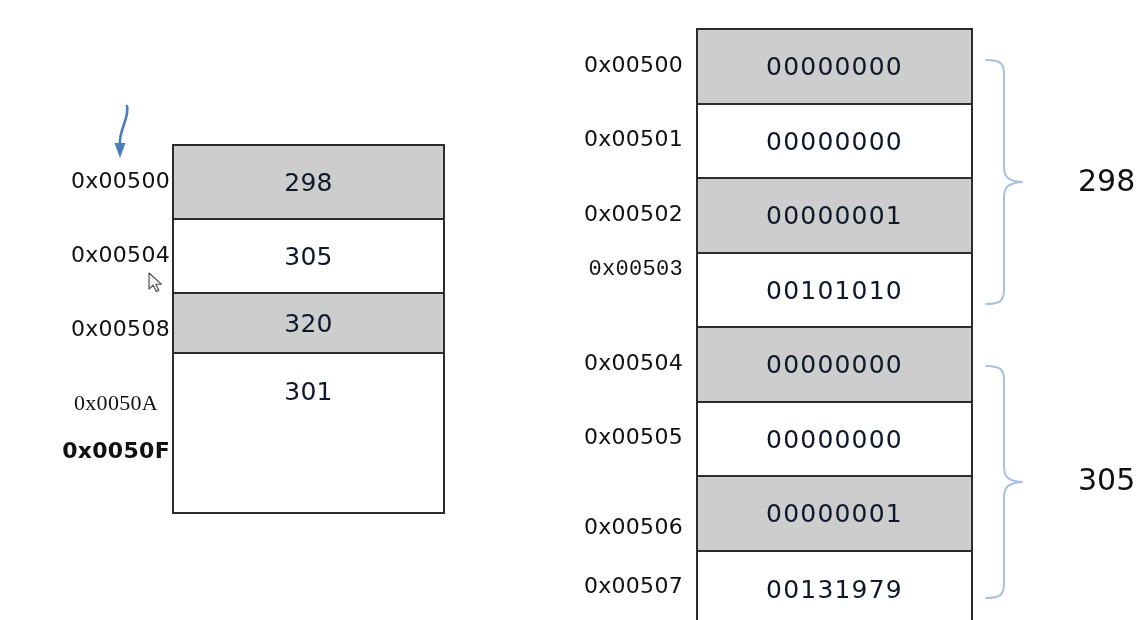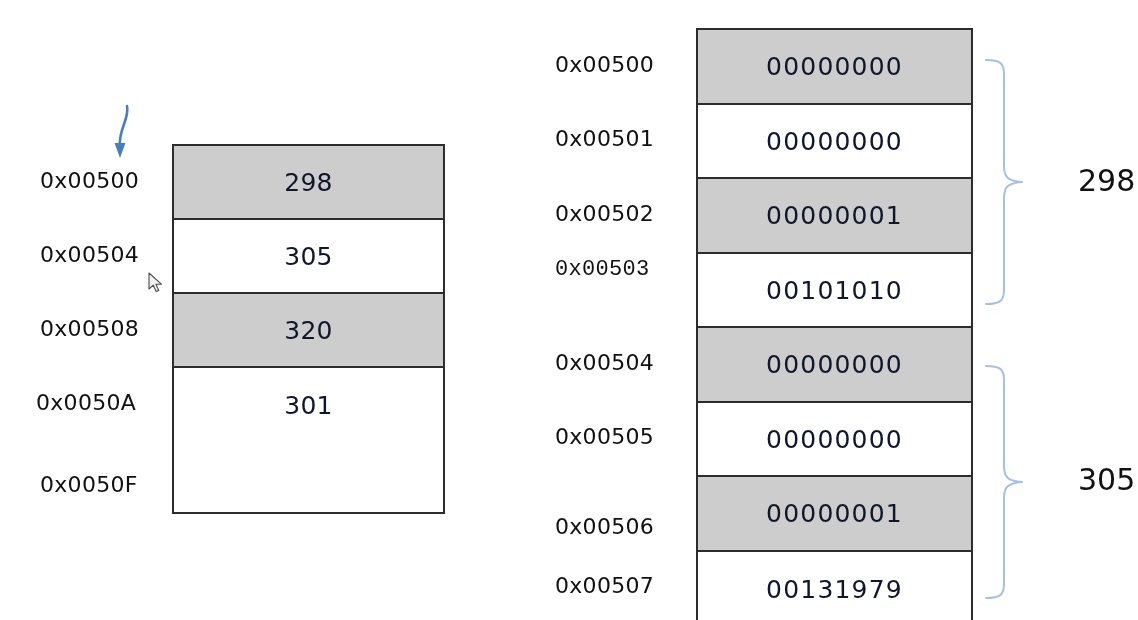--- a/index.html
+++ b/index.html
@@ -66,20 +66,21 @@
     font-size: 25px;
     letter-spacing: 1.2px;
   }
 
   
   .addr {
     position: absolute;
     font-family: "DejaVu Sans", sans-serif;
     font-size: 22px;
     color: #111111;
+    text-align: right;
     white-space: nowrap;
     line-height: 1;
     letter-spacing: 0.3px;
   }
 
   
   .brace-svg {
     position: absolute;
   }
   .brace-label {
@@ -105,31 +106,31 @@
 
 
   <svg class="arrow-svg" viewBox="0 0 60 62">
     <path d="M 27 2 C 30 14, 18 26, 20 42" fill="none" stroke="#4a7ebb" stroke-width="2.6" stroke-linecap="round"></path>
     <path d="M 20 54 L 14.5 39 L 25.5 39 Z" fill="#4a7ebb"></path>
   </svg>
 
   <div class="addr" style="left:40px; top:170px; width:130px;">0x00500</div>
   <div class="addr" style="left:40px; top:244px; width:130px;">0x00504</div>
   <div class="addr" style="left:40px; top:318px; width:130px;">0x00508</div>
-  <div class="addr" style="left:36px; top:392px; width:130px;">0x0050A</div>
-  <div class="addr" style="left:40px; top:474px; width:130px;">0x0050F</div>
+  <div class="addr" style="left:28px; top:392px; width:130px;font-family:Liberation Serif, serif;">0x0050A</div>
+  <div class="addr" style="left:40px; top:440px; width:130px;font-weight:bold;">0x0050F</div>
 
   <div class="mem-table" style="left:172px; top:144px; width:273px; height:370px;">
     <div class="mem-row shaded" style="height:74px;">
       <span class="mem-value">298</span>
     </div>
     <div class="mem-row plain" style="height:74px;">
       <span class="mem-value">305</span>
     </div>
-    <div class="mem-row shaded" style="height:74px;">
+    <div class="mem-row shaded" style="height:60px;">
       <span class="mem-value">320</span>
     </div>
     <div class="mem-row plain" style="height:74px;">
       <span class="mem-value">301</span>
     </div>
   </div>
 
   <svg class="cursor" style="left:148px; top:272px;" viewBox="0 0 18 22">
     <path d="M 1 1 L 1 17 L 5.2 13.2 L 8.2 19.6 L 10.8 18.4 L 7.9 12.2 L 13.4 12.2 Z" fill="#f2f2f2" stroke="#4a4a4a" stroke-width="1.1" stroke-linejoin="round"></path>
   </svg>

